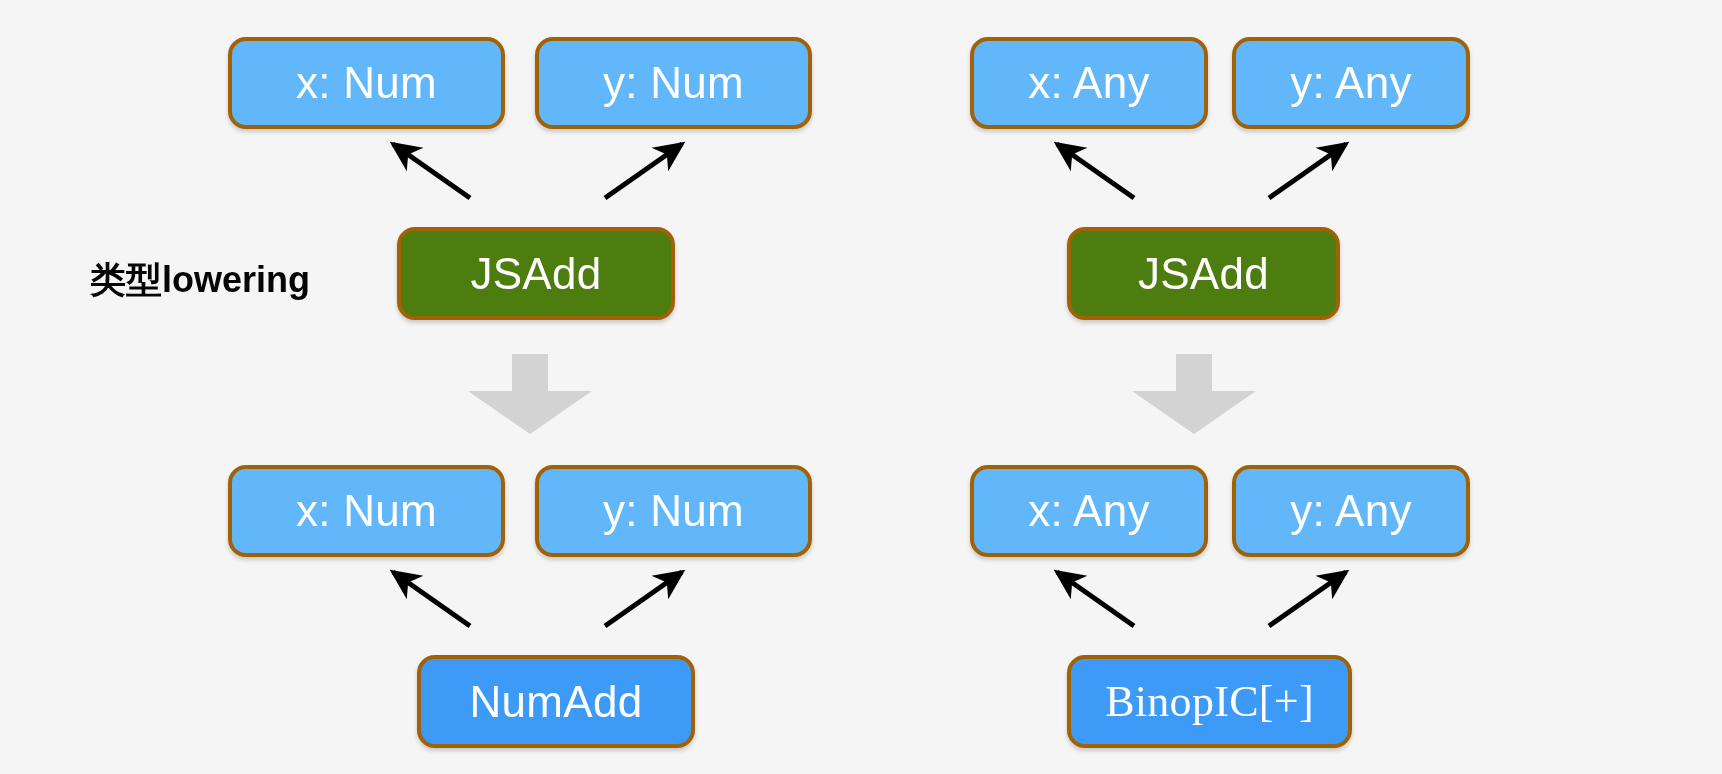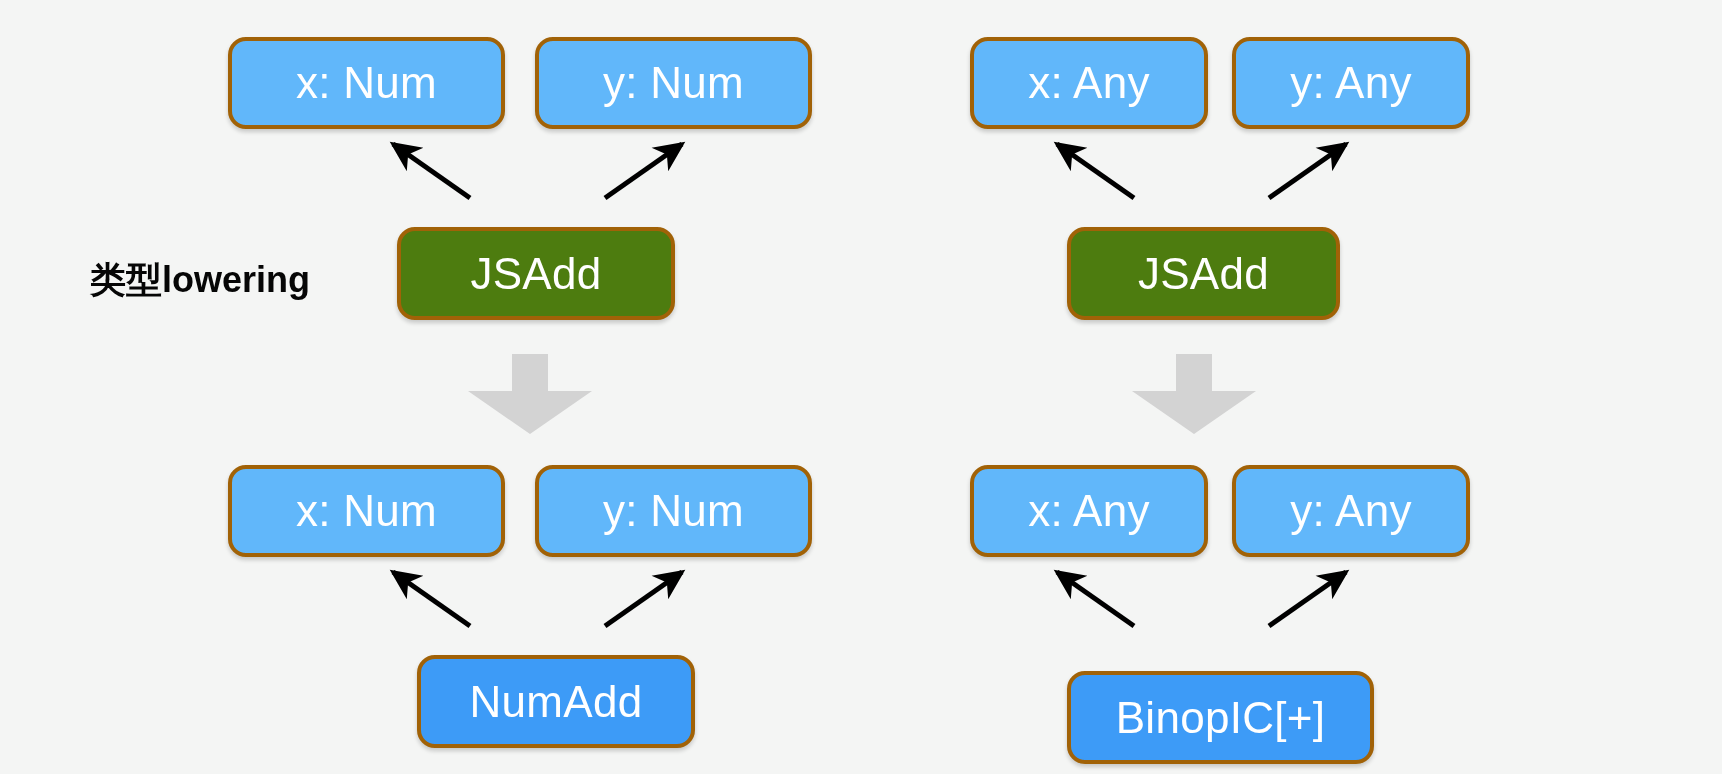--- a/index.html
+++ b/index.html
@@ -123,15 +123,15 @@
   <div class="node type-val" style="left:970px; top:37px; width:238px; height:92px;">x: Any</div>
 
   <div class="node type-val" style="left:1232px; top:37px; width:238px; height:92px;">y: Any</div>
 
   <div class="node op-js" style="left:1067px; top:227px; width:273px; height:93px;">JSAdd</div>
 
   <div class="node type-val" style="left:970px; top:465px; width:238px; height:92px;">x: Any</div>
 
   <div class="node type-val" style="left:1232px; top:465px; width:238px; height:92px;">y: Any</div>
 
-  <div class="node op-low" style="left:1067px; top:671px; width:307px; height:93px;">BinopIC[+]</div>
+  <div class="node op-low" style="left:1067px; top:655px; width:285px; height:93px;font-family:Liberation Serif, serif;">BinopIC[+]</div>
 
 </div>
 
 </body></html>

